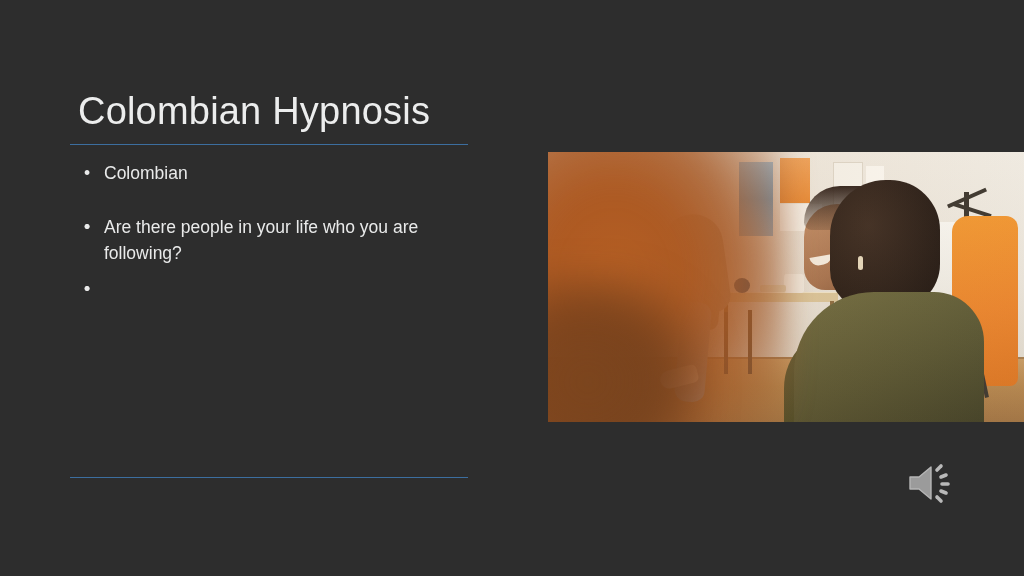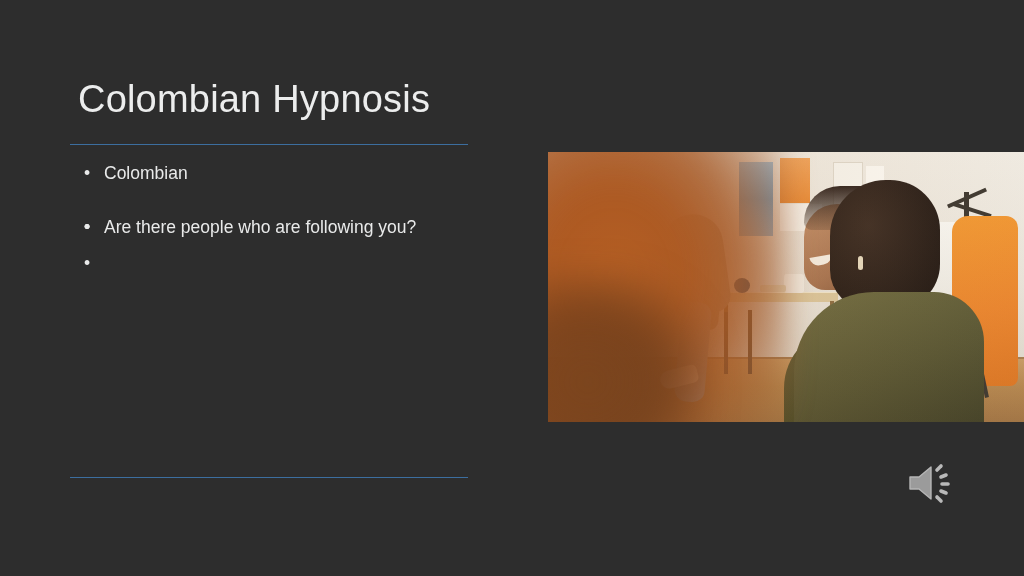--- a/index.html
+++ b/index.html
@@ -14,21 +14,21 @@
     background: #2d2d2d;
     overflow: hidden;
     font-family: "Liberation Sans", sans-serif;
     -webkit-font-smoothing: antialiased;
   }
 
   
   #title {
     position: absolute;
     left: 78px;
-    top: 76px;
+    top: 88px;
     width: 420px;
     font-size: 38px;
     font-weight: 400;
     letter-spacing: 0.2px;
     color: #eceded;
     line-height: 46px;
     white-space: nowrap;
   }
   #title-rule {
     position: absolute;
@@ -296,24 +296,24 @@
   <div id="body">
     <p class="bullet spacer-after">
       <span class="dot">•</span>
       <span class="txt">Colombian</span>
     </p>
     <p class="bullet">
       <span class="dot">•</span>
     </p>
     <p class="bullet">
       <span class="dot">•</span>
+      <span class="txt">Are there people in your life who you are following?</span>
     </p>
     <p class="bullet">
       <span class="dot">•</span>
-      <span class="txt">Are there people who are following you?</span>
     </p>
     <p class="bullet">
       <span class="dot">•</span>
     </p>
   </div>
 
   <div id="bottom-rule"></div>
 
   <div id="picture">
     <div class="ph wall"></div>

